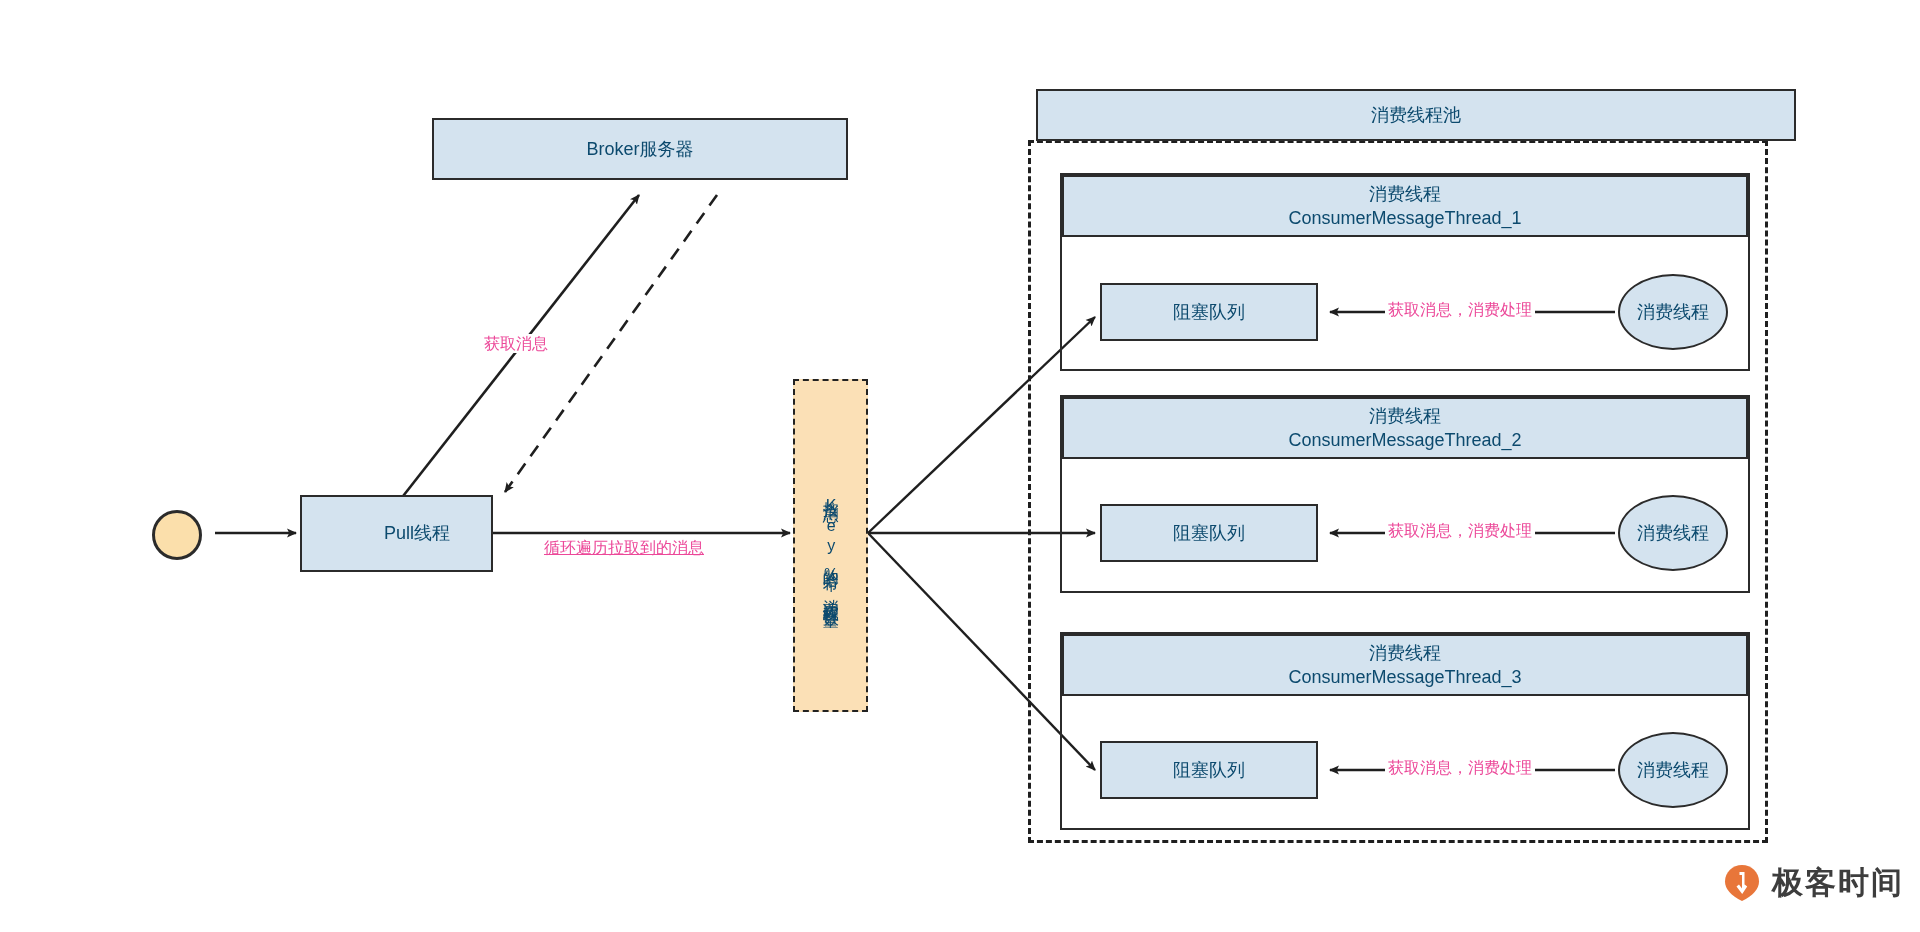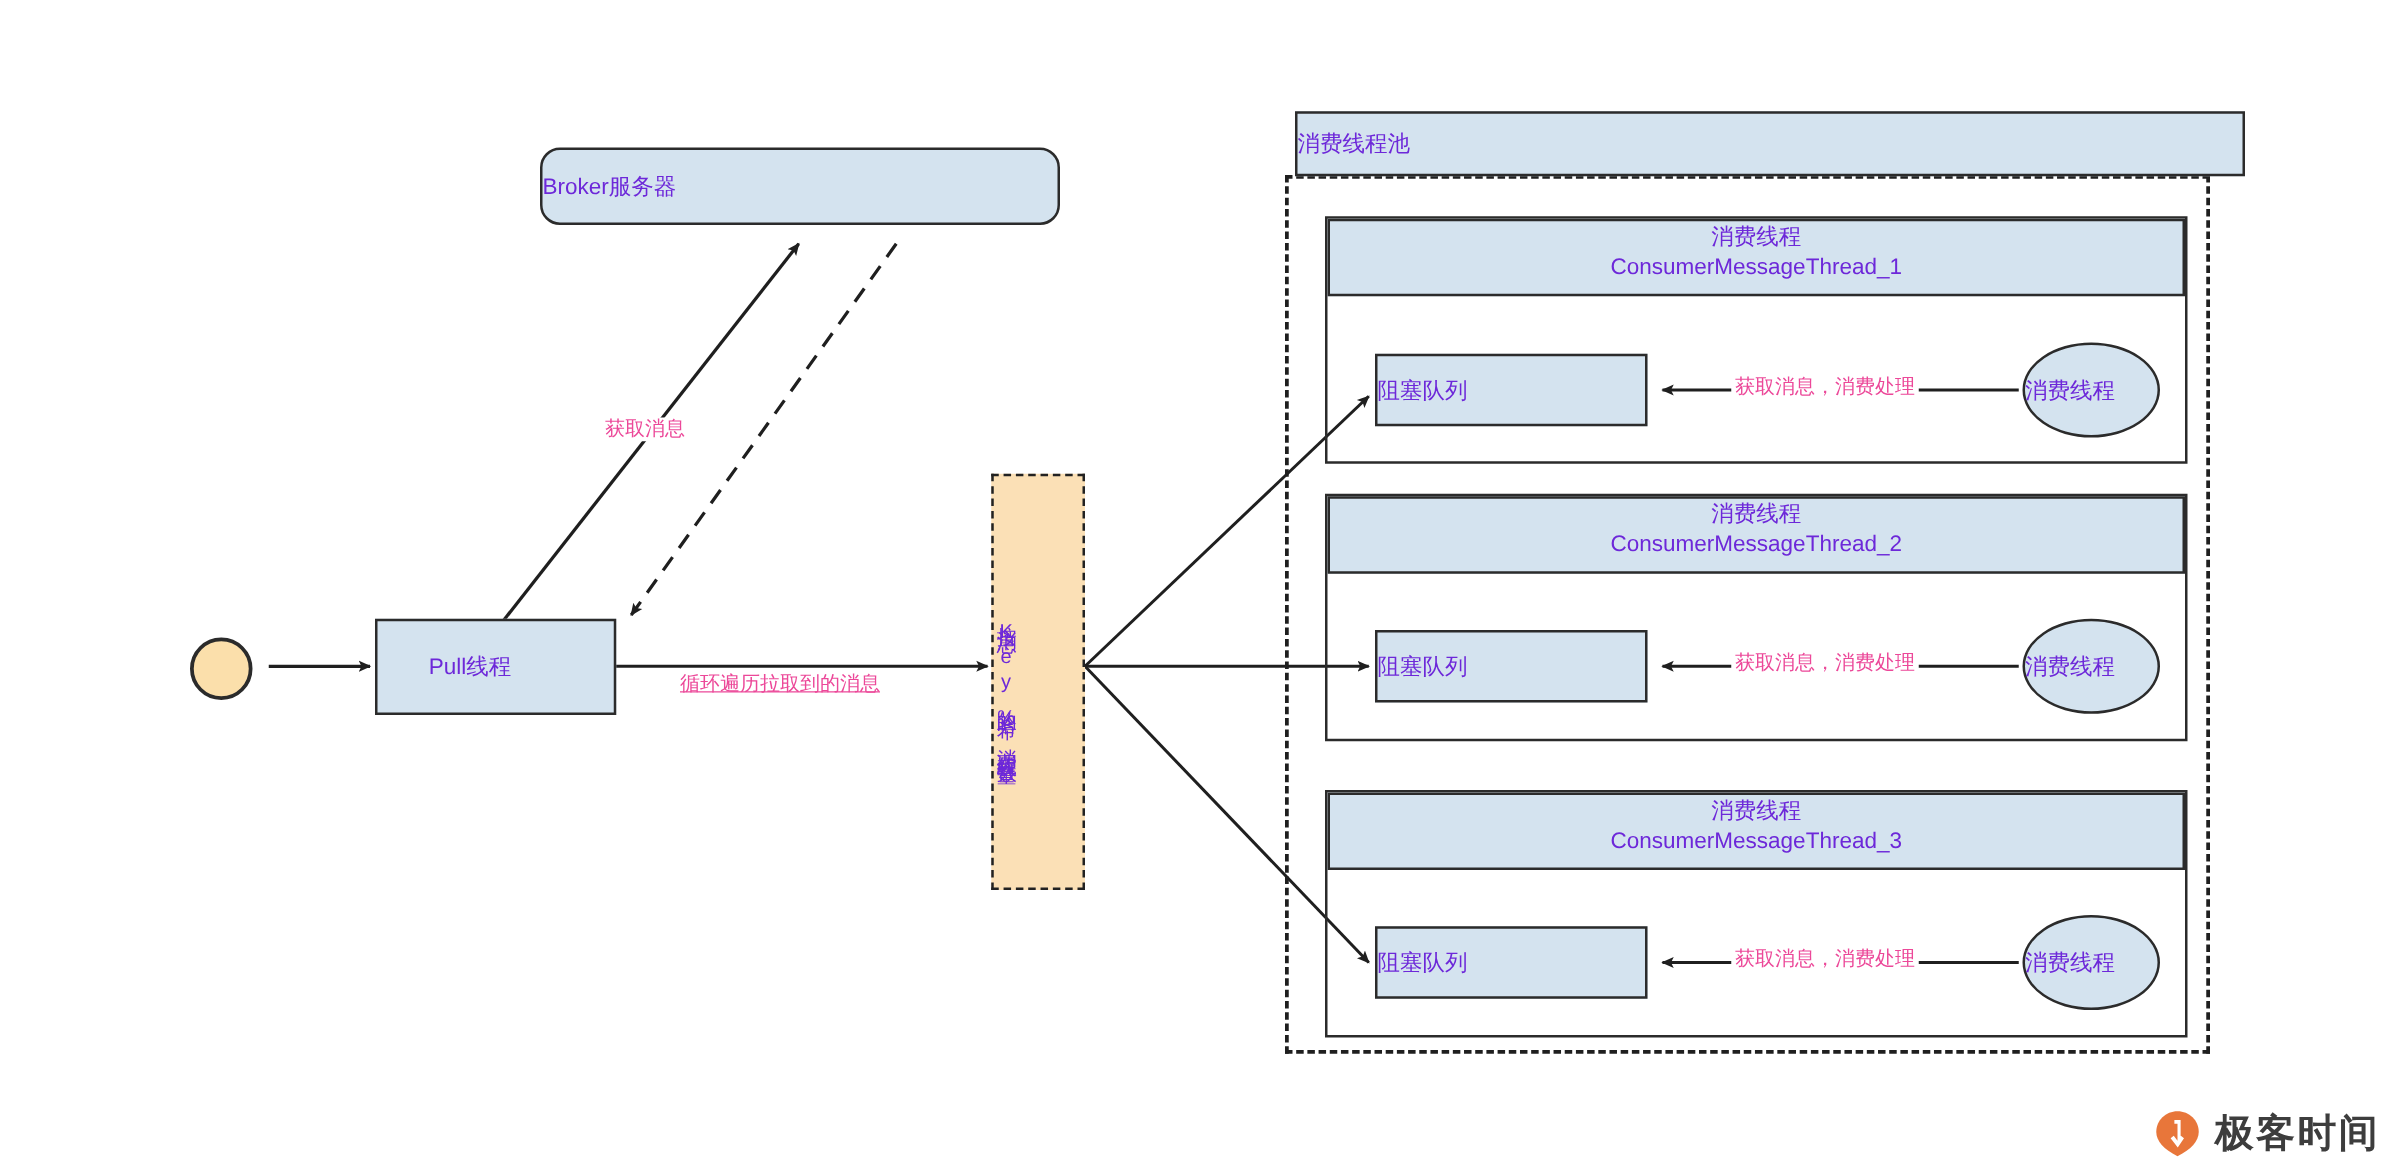--- a/index.html
+++ b/index.html
@@ -18,23 +18,23 @@
     position: absolute;
     inset: 0;
     width: 1920px;
     height: 932px;
   }
   .node {
     position: absolute;
     box-sizing: border-box;
     display: flex;
     align-items: center;
-    justify-content: flex-start;
+    justify-content: center;
     text-align: center;
-    color: #6d28d9;
+    color: #0c4a6e;
     line-height: 1.35;
   }
   .box-blue {
     background: #d4e3ef;
     border: 2px solid #2b2b2b;
   }
   .box-orange {
     background: #fbe0b6;
     border: 2px dashed #222222;
   }
@@ -123,21 +123,21 @@
 </svg>
 
 <div class="container-dashed" style="left:1028px; top:140px; width:740px; height:703px;"></div>
 
 <div class="node box-blue t18" style="left:1036px; top:89px; width:760px; height:52px;">
   <span>消费线程池</span>
 </div>
 
 <div class="node circle-orange" style="left:152px; top:510px; width:50px; height:50px;"></div>
 
-<div class="node box-blue t18" style="left:432px; top:118px; width:416px; height:62px;border-radius:16px;">
+<div class="node box-blue t18" style="left:432px; top:118px; width:416px; height:62px;">
   <span>Broker服务器</span>
 </div>
 
 <div class="node box-blue t18" style="left:300px; top:495px; width:193px; height:77px;padding-left:41px;">
   <span>Pull线程</span>
 </div>
 
 <div class="node box-orange" style="left:793px; top:379px; width:75px; height:333px;">
   <span class="vert-text t16">按消息Key的哈希%消费线程数量</span>
 </div>
@@ -187,19 +187,19 @@
   <span>消费线程</span>
 </div>
 
 <div class="edge-label t16" style="left:481px; top:334px;">
   <span>获取消息</span>
 </div>
 <div class="edge-label t16" style="left:541px; top:538px;text-decoration:underline;">
   <span>循环遍历拉取到的消息</span>
 </div>
 
-<div class="watermark" style="left:1722px; top:886px;">
+<div class="watermark" style="left:1722px; top:862px;">
   <svg class="wm-mark" viewBox="0 0 40 40">
     <path d="M20 2 C10.6 2 3 9.4 3 18.4 C3 26 9 32.4 20 38 C31 32.4 37 26 37 18.4 C37 9.4 29.4 2 20 2 Z" fill="#e8763a"></path>
     <path d="M22.5 9 L17.5 9 L17.5 12 L20 12 L20 25.5 L17 21.5 L14.5 23.5 L20.2 31 L25.2 23.5 L22.7 21.6 L22.5 22 Z" fill="#ffffff"></path>
   </svg>
   <span class="wm-text">极客时间</span>
 </div>
 
 </body></html>

